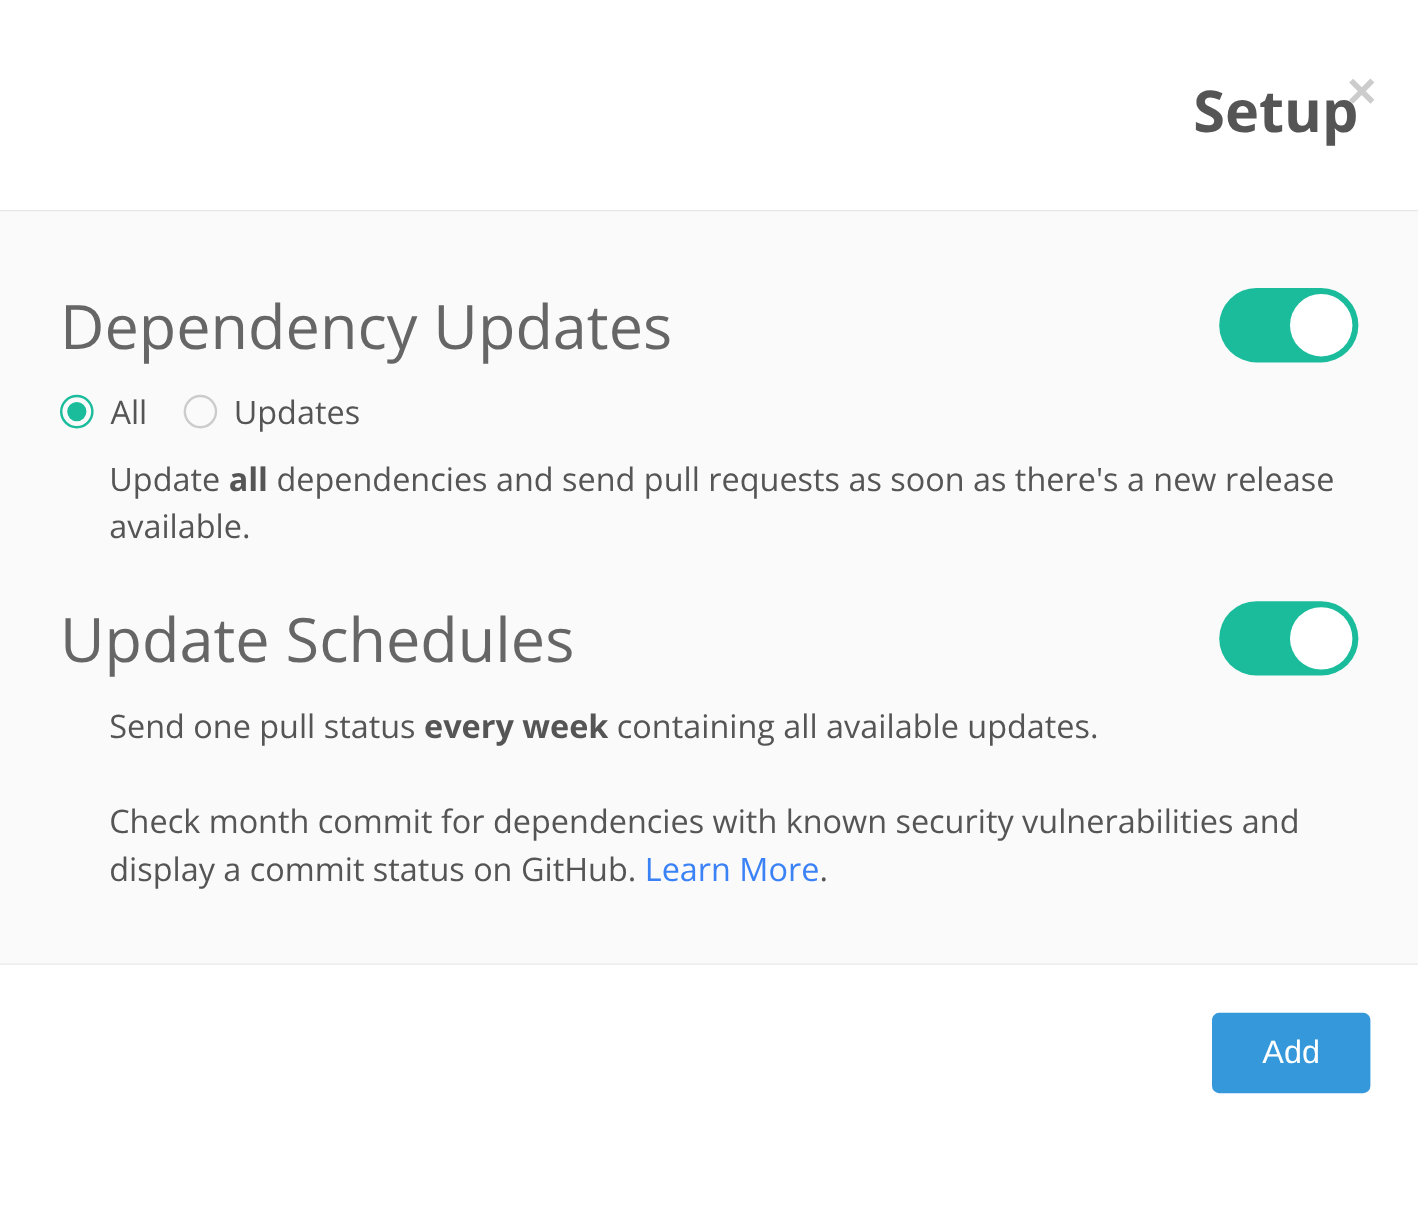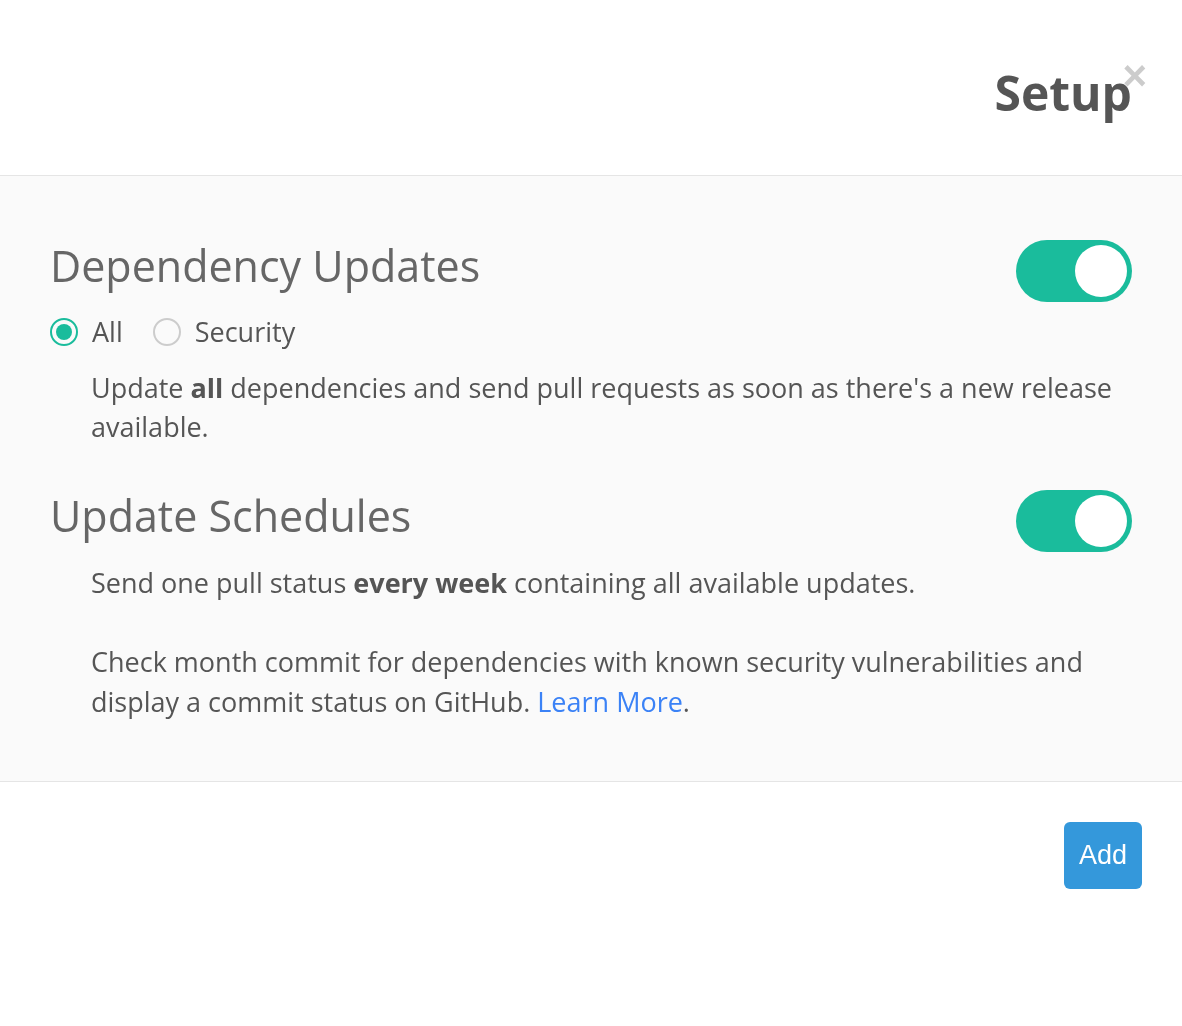--- a/index.html
+++ b/index.html
@@ -48,21 +48,21 @@
     }
     .section:last-child {
       margin-bottom: 0;
     }
     .section-header {
       display: flex;
       align-items: flex-start;
       justify-content: space-between;
     }
     .section-title {
-      font-size: 43px;
+      font-size: 51px;
       font-weight: 400;
       color: #666666;
       margin-bottom: 18px;
     }
     .toggle {
       width: 116px;
       height: 62px;
       background: #1abc9c;
       border-radius: 31px;
       position: relative;
@@ -134,21 +134,21 @@
       padding: 40px 40px 10px 40px;
       display: flex;
       justify-content: flex-end;
       background: #ffffff;
     }
     .add-button {
       background: #3498db;
       color: #ffffff;
       border: none;
       border-radius: 6px;
-      padding: 18px 15px;
+      padding: 18px 42px;
       font-size: 27px;
       font-weight: 400;
       cursor: pointer;
     }
   </style>
 </head>
 <body>
 
 <div class="modal-header">
   <h1 class="modal-title">Setup</h1>
@@ -163,21 +163,21 @@
     <div class="section-header">
       <div>
         <h2 class="section-title">Dependency Updates</h2>
         <div class="radio-group">
           <div class="radio-option">
             <div class="radio selected"></div>
             <span class="radio-label">All</span>
           </div>
           <div class="radio-option">
             <div class="radio"></div>
-            <span class="radio-label">Security</span>
+            <span class="radio-label">Updates</span>
           </div>
         </div>
       </div>
       <div class="toggle">
         <div class="toggle-knob"></div>
       </div>
     </div>
     <p class="description">
       <span>Update </span><span class="bold">all</span><span> dependencies and send pull requests as soon as there's a new release available.</span>
     </p>

